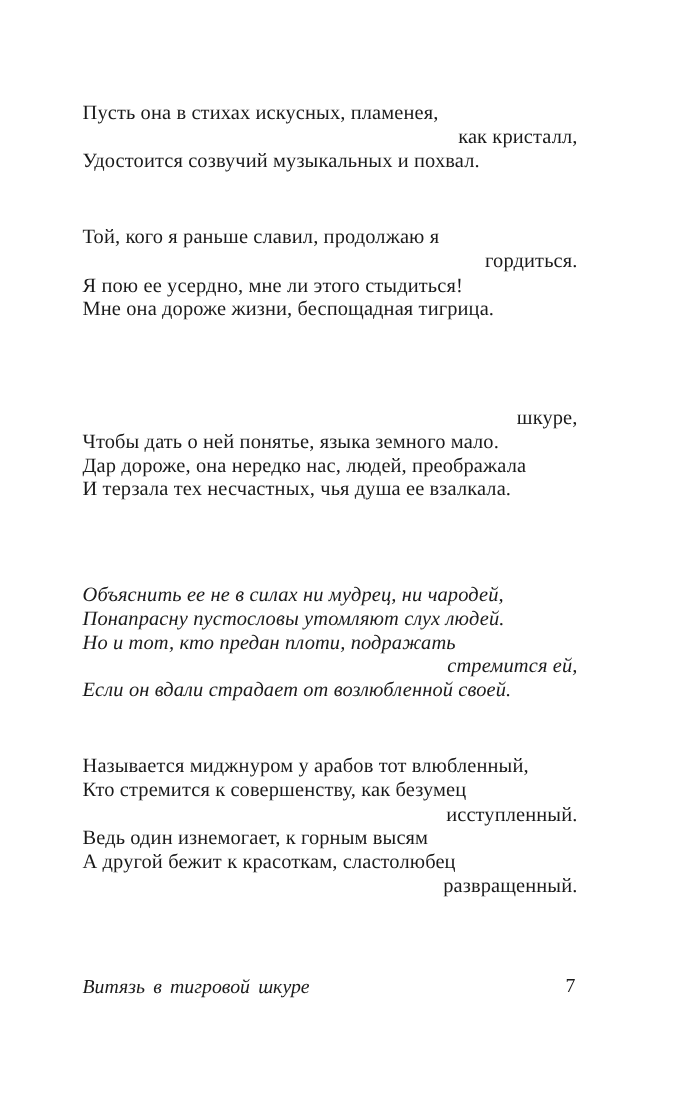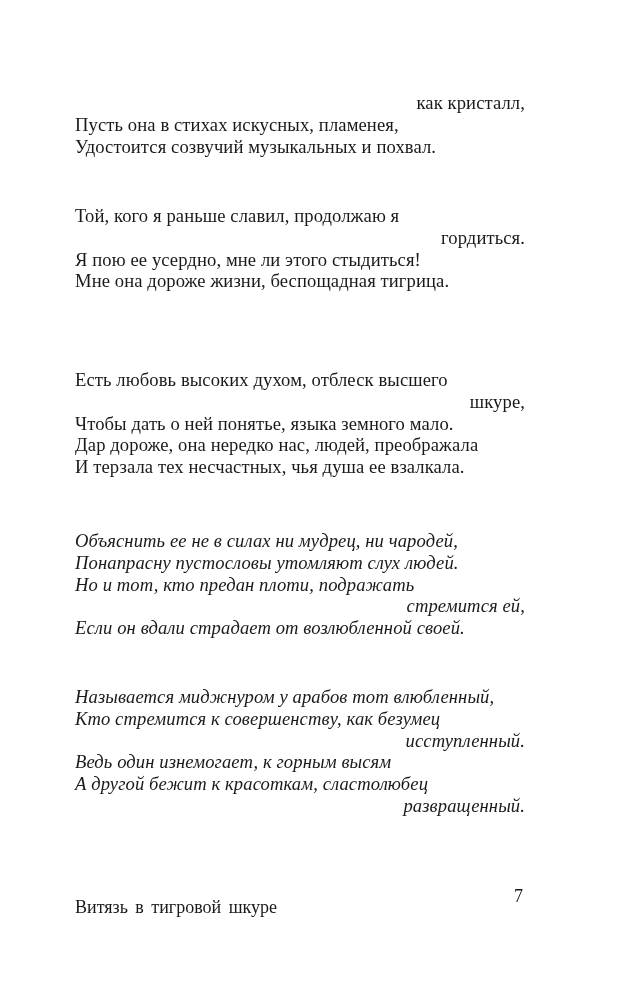--- a/index.html
+++ b/index.html
@@ -40,66 +40,66 @@
     }
     .footer {
       position: absolute;
       left: 0;
       width: 450px;
       top: 884px;
       font-size: 18px;
       line-height: 24px;
     }
     .footer-title {
+      font-style: italic;
       word-spacing: 3px;
       position: absolute;
       left: 0;
-      top: 11px;
+      top: 1px;
     }
     .footer-page {
       position: absolute;
       right: 2px;
       top: 0;
     }
   </style>
 </head>
 <body>
 
 <div class="page">
 
   <div class="stanza" style="top:92px;">
+    <span class="line">Пусть она в стихах искусных, пламенея,</span>
     <span class="line cont">как кристалл,</span>
-    <span class="line">Пусть она в стихах искусных, пламенея,</span>
     <span class="line">Удостоится созвучий музыкальных и похвал.</span>
   </div>
 
   <div class="stanza" style="top:205px;">
     <span class="line">Той, кого я раньше славил, продолжаю я</span>
     <span class="line cont">гордиться.</span>
     <span class="line">Я пою ее усердно, мне ли этого стыдиться!</span>
     <span class="line">Мне она дороже жизни, беспощадная тигрица.</span>
   </div>
 
   <div class="stanza" style="top:369px;">
-    <span class="line">Есть любовь высоких духом, отблеск высшего</span>
     <span class="line cont">шкуре,</span>
     <span class="line">Чтобы дать о ней понятье, языка земного мало.</span>
     <span class="line">Дар дороже, она нередко нас, людей, преображала</span>
     <span class="line">И терзала тех несчастных, чья душа ее взалкала.</span>
   </div>
 
   <div class="stanza" style="top:530px;font-style:italic;">
     <span class="line">Объяснить ее не в силах ни мудрец, ни чародей,</span>
     <span class="line">Понапрасну пустословы утомляют слух людей.</span>
     <span class="line">Но и тот, кто предан плоти, подражать</span>
     <span class="line cont">стремится ей,</span>
     <span class="line">Если он вдали страдает от возлюбленной своей.</span>
   </div>
 
-  <div class="stanza" style="top:686px;font-style:italic;">
+  <div class="stanza" style="top:686px;">
     <span class="line">Называется миджнуром у арабов тот влюбленный,</span>
     <span class="line">Кто стремится к совершенству, как безумец</span>
     <span class="line cont">исступленный.</span>
     <span class="line">Ведь один изнемогает, к горным высям</span>
     <span class="line">А другой бежит к красоткам, сластолюбец</span>
     <span class="line cont">развращенный.</span>
   </div>
 
   <div class="footer">
     <span class="footer-title">Витязь в тигровой шкуре</span>

